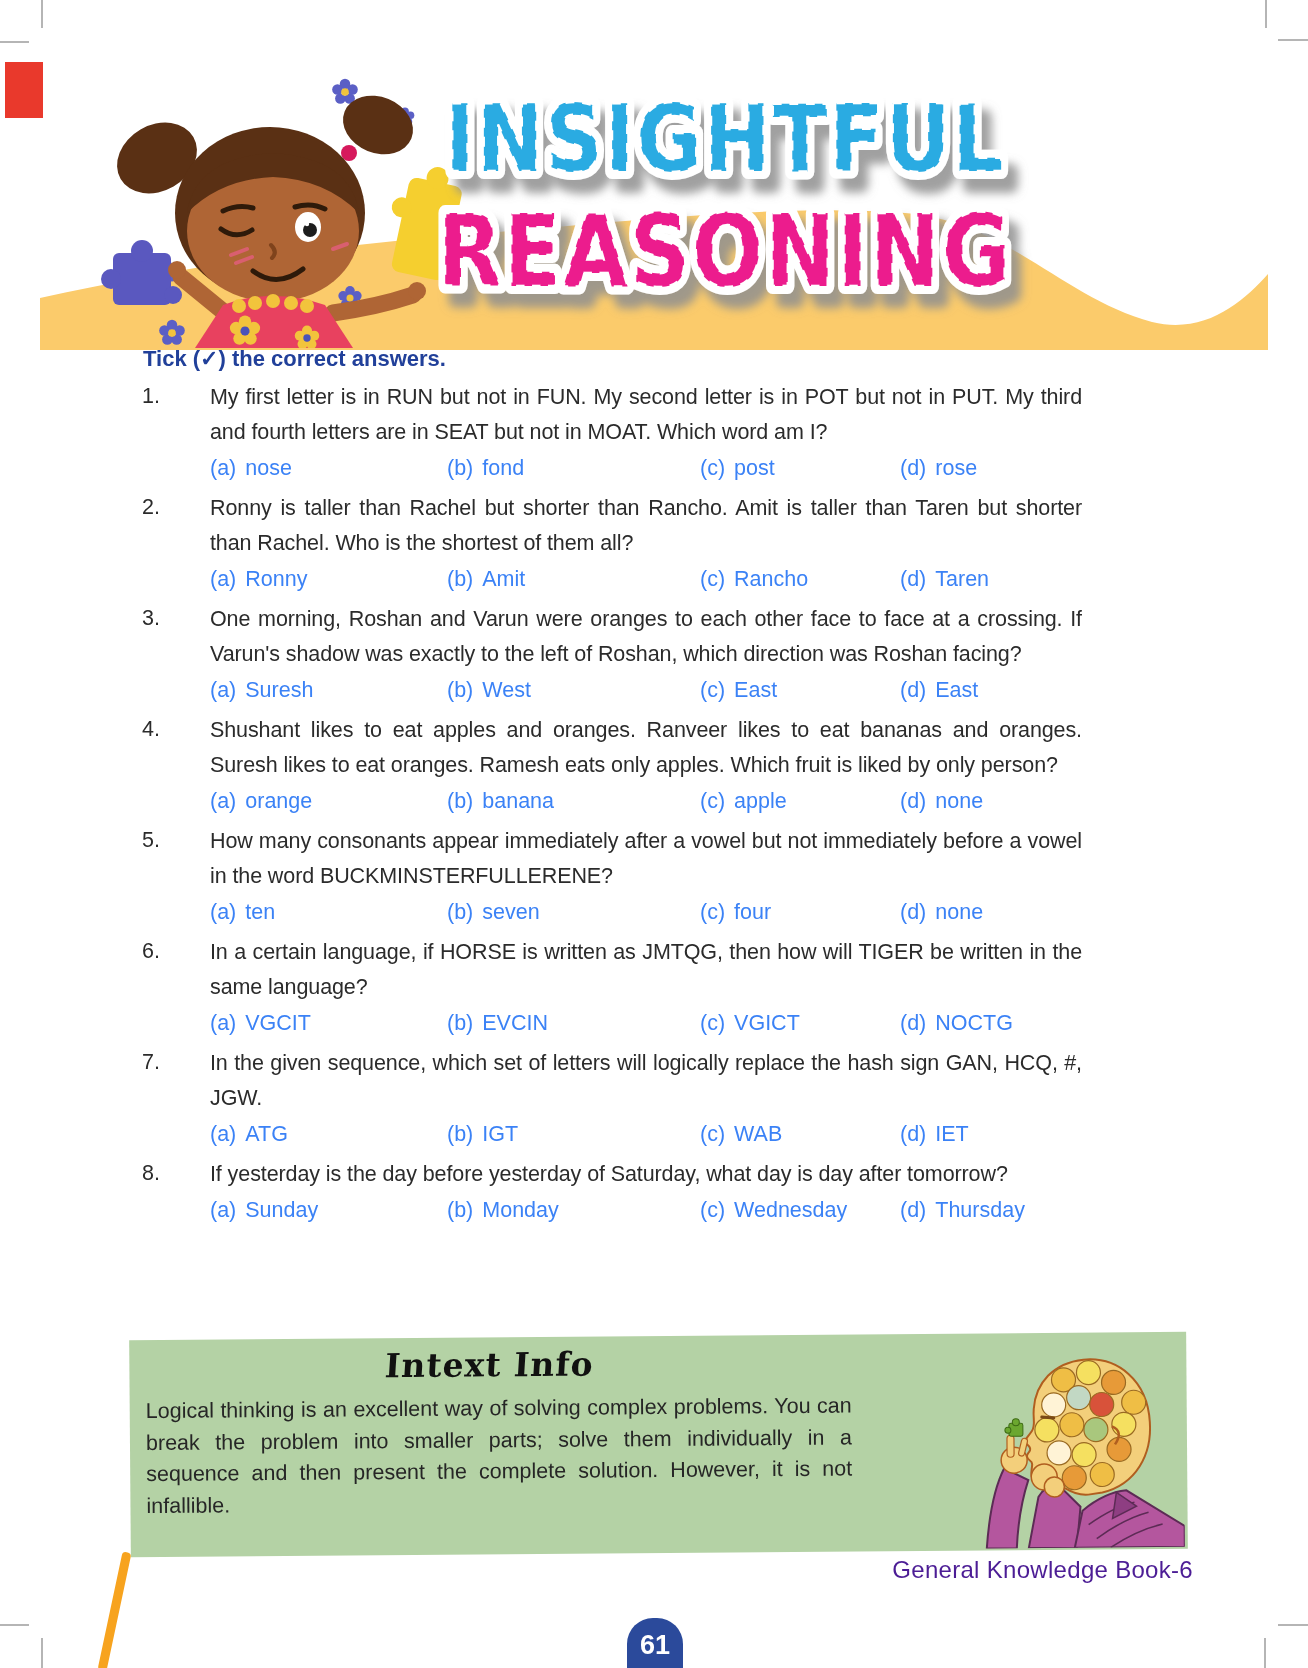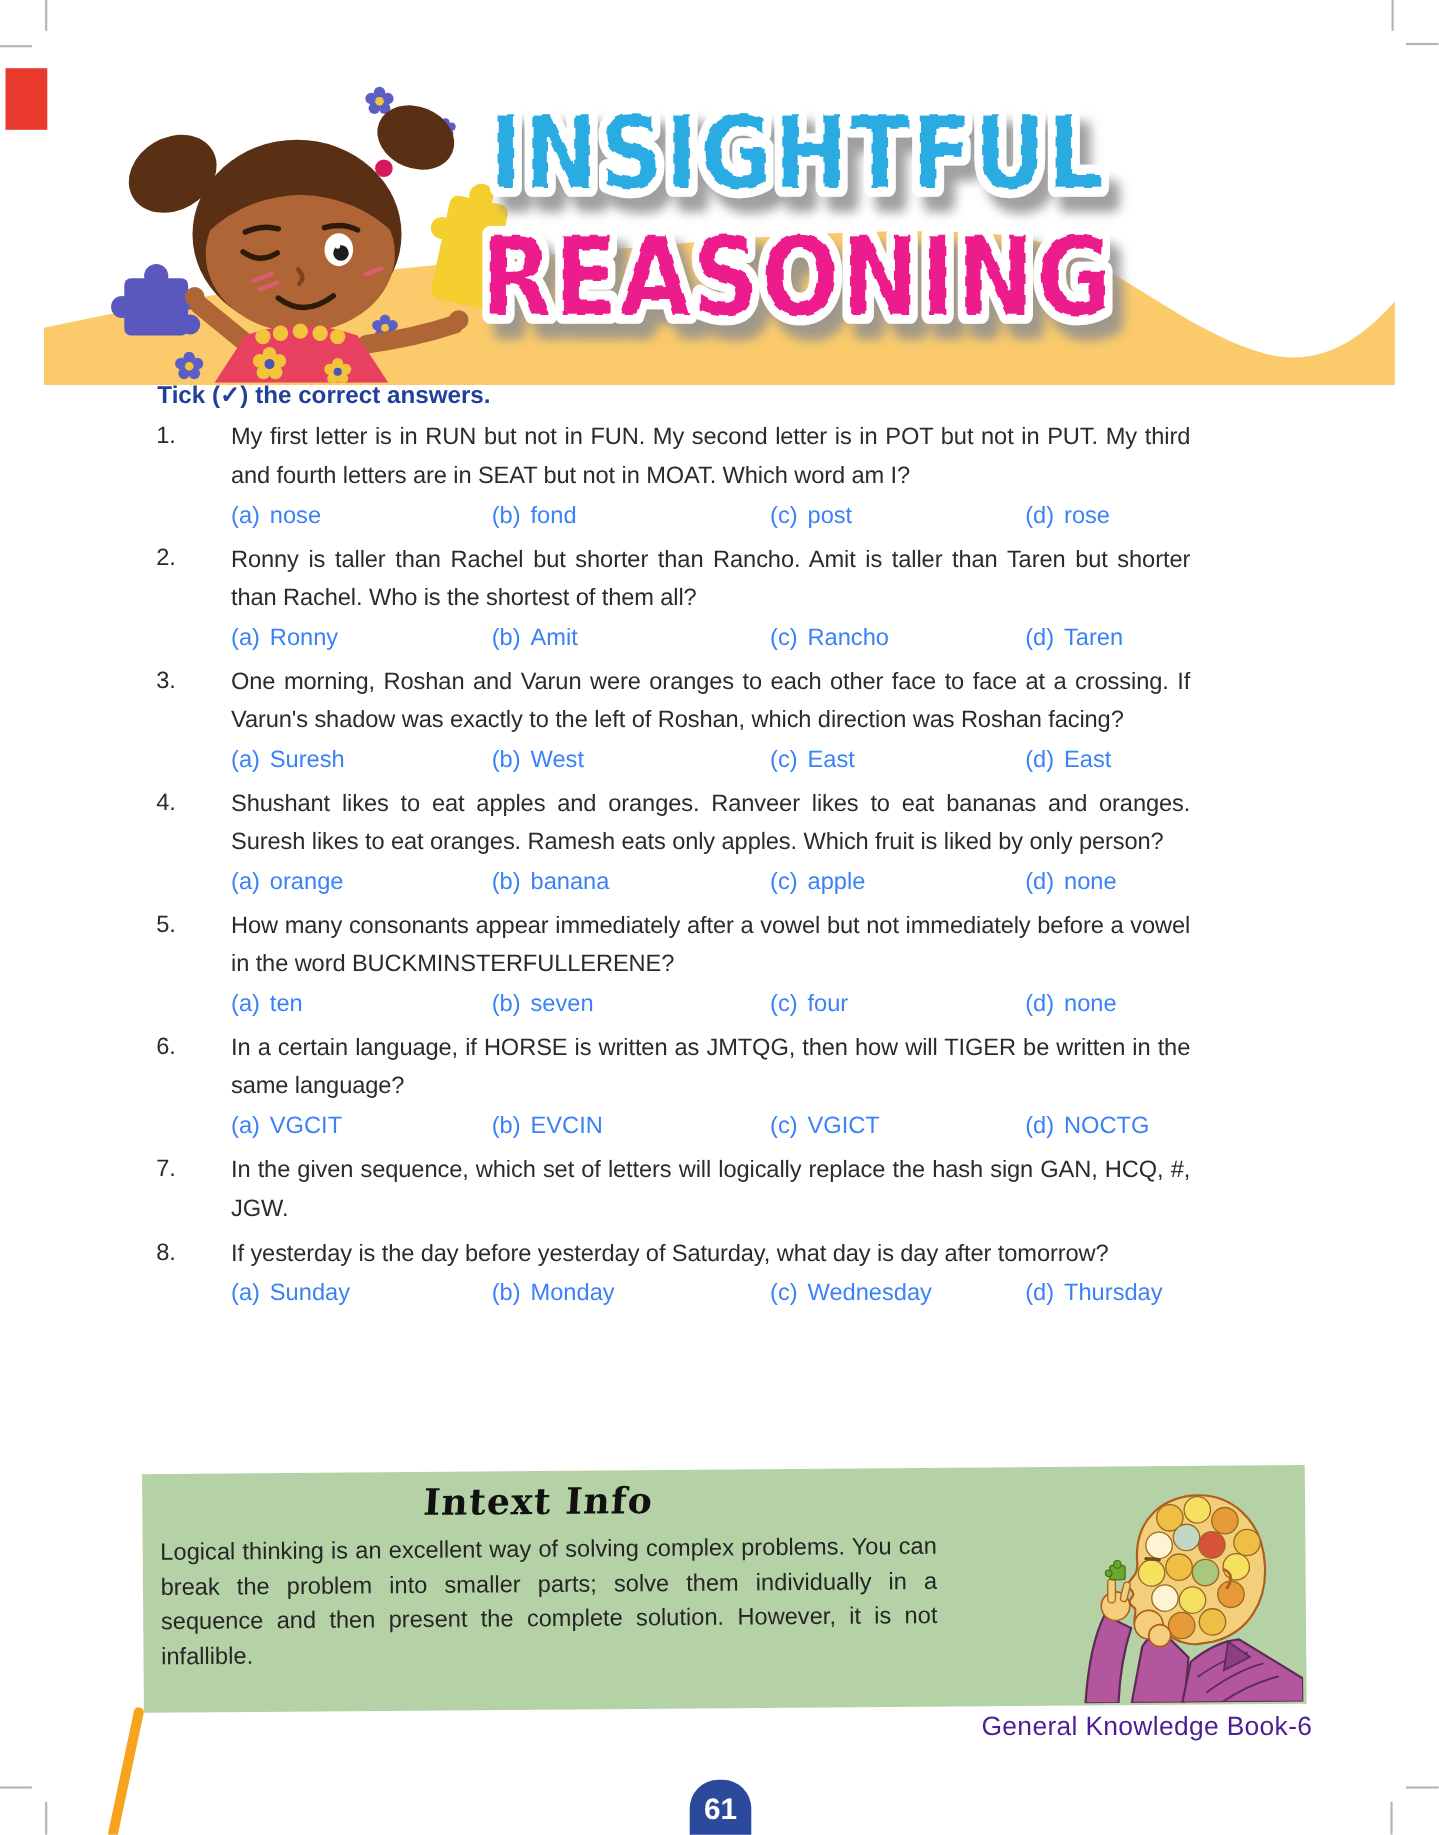--- a/index.html
+++ b/index.html
@@ -26,21 +26,21 @@
   .question{display:flex;margin-bottom:6px;}
   .qnum{width:68px;flex:0 0 68px;font-size:21.5px;line-height:33px;color:#2b2b2b;}
   .qbody{flex:1;}
   .qtext{margin:0;font-size:21.5px;line-height:35px;text-align:justify;color:#2b2b2b;letter-spacing:-0.1px;}
   .options{display:flex;margin-top:2px;height:33px;align-items:center;}
   .opt{font-weight:normal;color:#3b82f6;font-size:21.5px;white-space:nowrap;}
   .opt .olet{margin-right:9px;}
   .opt:nth-child(1){flex:0 0 237px;}
   .opt:nth-child(2){flex:0 0 205px;}
   .opt:nth-child(3){flex:0 0 200px;margin-left:48px;}
-  .opt:nth-child(4){flex:1;margin-left:32px;}
+  .opt:nth-child(4){flex:1;}
 
   
   .intext{position:absolute;left:130px;top:1336px;width:1057px;height:217px;background:#B4D2A5;transform:rotate(-0.45deg);}
   .intext-title{position:absolute;left:0;top:8px;width:720px;text-align:center;font-size:33px;font-weight:800;
                 letter-spacing:1px;color:#111;transform:skewX(-4deg);font-family:"DejaVu Serif", serif;}
   .intext-body{position:absolute;left:16px;top:56px;width:706px;margin:0;font-size:21.5px;line-height:31.5px;
                text-align:justify;color:#262626;}
   .man-svg{position:absolute;right:3px;top:2px;width:200px;height:213px;}
 
   
@@ -231,20 +231,26 @@
         <span class="opt"><span class="olet">(b)</span><span class="olab">EVCIN</span></span>
         <span class="opt"><span class="olet">(c)</span><span class="olab">VGICT</span></span>
         <span class="opt"><span class="olet">(d)</span><span class="olab">NOCTG</span></span>
       </div>
     </div>
   </div>
   <div class="question">
     <div class="qnum">7.</div>
     <div class="qbody">
       <p class="qtext">In the given sequence, which set of letters will logically replace the hash sign GAN, HCQ, #, JGW.</p>
+      <div class="options">
+        <span class="opt"><span class="olet">(a)</span><span class="olab">ATG</span></span>
+        <span class="opt"><span class="olet">(b)</span><span class="olab">IGT</span></span>
+        <span class="opt"><span class="olet">(c)</span><span class="olab">WAB</span></span>
+        <span class="opt"><span class="olet">(d)</span><span class="olab">IET</span></span>
+      </div>
     </div>
   </div>
   <div class="question">
     <div class="qnum">8.</div>
     <div class="qbody">
       <p class="qtext">If yesterday is the day before yesterday of Saturday, what day is day after tomorrow?</p>
       <div class="options">
         <span class="opt"><span class="olet">(a)</span><span class="olab">Sunday</span></span>
         <span class="opt"><span class="olet">(b)</span><span class="olab">Monday</span></span>
         <span class="opt"><span class="olet">(c)</span><span class="olab">Wednesday</span></span>

